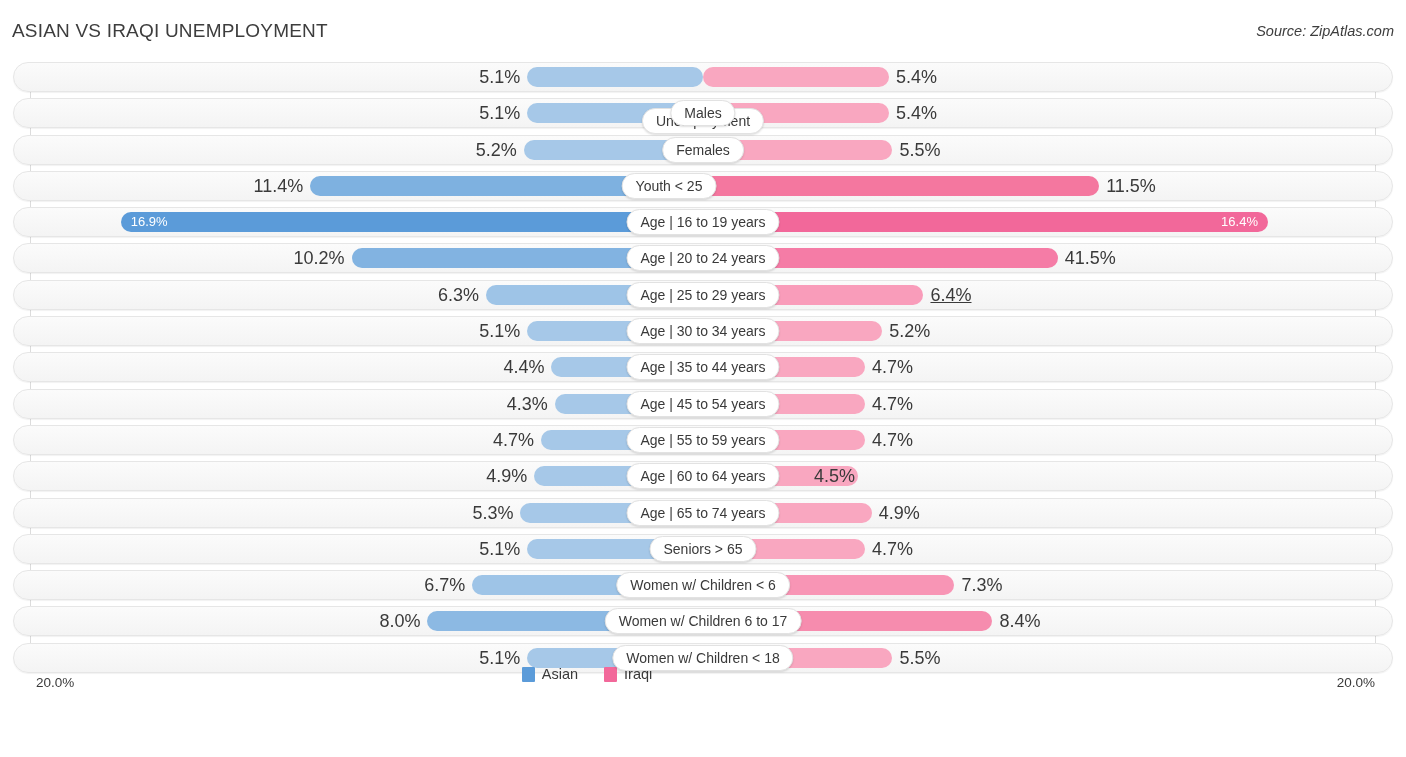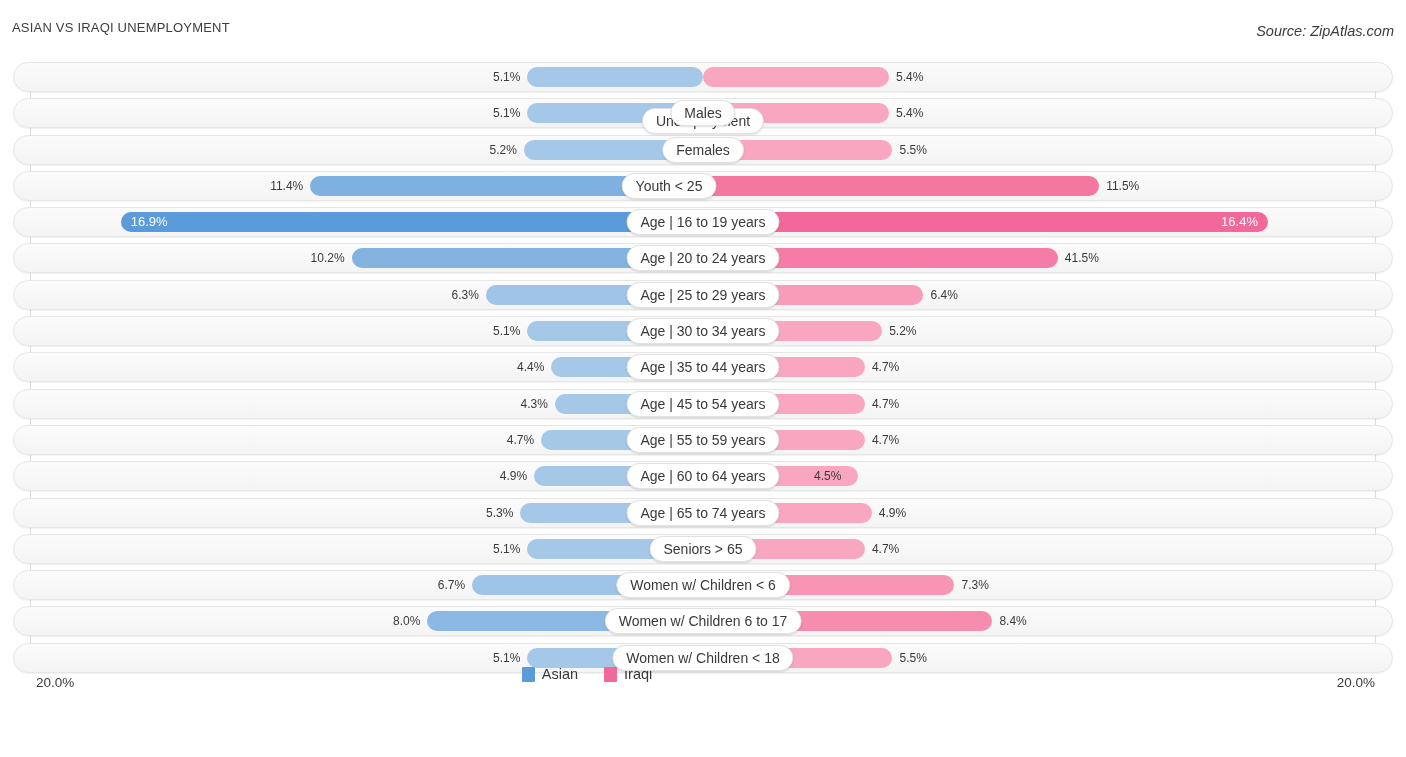--- a/index.html
+++ b/index.html
@@ -8,21 +8,21 @@
     width: 1406px; height: 757px;
     background: #ffffff;
     font-family: "Liberation Sans", sans-serif;
     overflow: hidden;
   }
   #root { position: relative; width: 1406px; height: 757px; }
 
   
   .hdr-title {
     position: absolute; left: 12px; top: 20px;
-    font-size: 13px; color: #3d3d3d; letter-spacing: .2px;
+    font-size: 19px; color: #3d3d3d; letter-spacing: .2px;
     white-space: nowrap;
   }
   .hdr-source {
     position: absolute; right: 12px; top: 23px;
     font-size: 14.5px; color: #3d3d3d; font-style: italic;
     white-space: nowrap;
   }
 
   
   .plot {
@@ -56,21 +56,21 @@
   .bar {
     position: absolute; top: 5px; height: 20px;
     border-radius: 10px;
   }
   .bar.left  { right: 703px; }
   .bar.right { left: 703px; }
 
   
   .val {
     position: absolute; top: 5px; height: 20px; line-height: 20px;
-    font-size: 12px; color: #3a3a3a; white-space: nowrap;
+    font-size: 18px; color: #3a3a3a; white-space: nowrap;
   }
   .val.left  { text-align: right; }
   .val.right { text-align: left; }
   .val.inside { color: #ffffff; font-size: 13px; }
 
   
   .pill {
     position: absolute; left: 50%; top: 2px;
     transform: translateX(-50%);
     height: 26px; line-height: 25px;
@@ -161,21 +161,21 @@
           <div class="bar right" style="width: 354.835px; background: rgb(245, 124, 166);"></div>
           <div class="val left" style="right: 1061.39px;">10.2%</div>
           <div class="val right" style="left: 1064.84px;">41.5%</div>
           <div class="pill" style="left: 703px;">Age | 20 to 24 years</div>
         </div>
         <div class="row">
           <div class="track"></div>
           <div class="bar left" style="width: 217.035px; background: rgb(158, 196, 231);"></div>
           <div class="bar right" style="width: 220.48px; background: rgb(249, 156, 186);"></div>
           <div class="val left" style="right: 927.035px;">6.3%</div>
-          <div class="val right" style="left: 930.48px;">6.4%</div>
+          <div class="val right" style="left: 930.48px; text-decoration: underline;">6.4%</div>
           <div class="pill" style="left: 703px;">Age | 25 to 29 years</div>
         </div>
         <div class="row">
           <div class="track"></div>
           <div class="bar left" style="width: 175.695px; background: rgb(166, 200, 232);"></div>
           <div class="bar right" style="width: 179.14px; background: rgb(249, 167, 192);"></div>
           <div class="val left" style="right: 885.695px;">5.1%</div>
           <div class="val right" style="left: 889.14px;">5.2%</div>
           <div class="pill" style="left: 703px;">Age | 30 to 34 years</div>
         </div>

